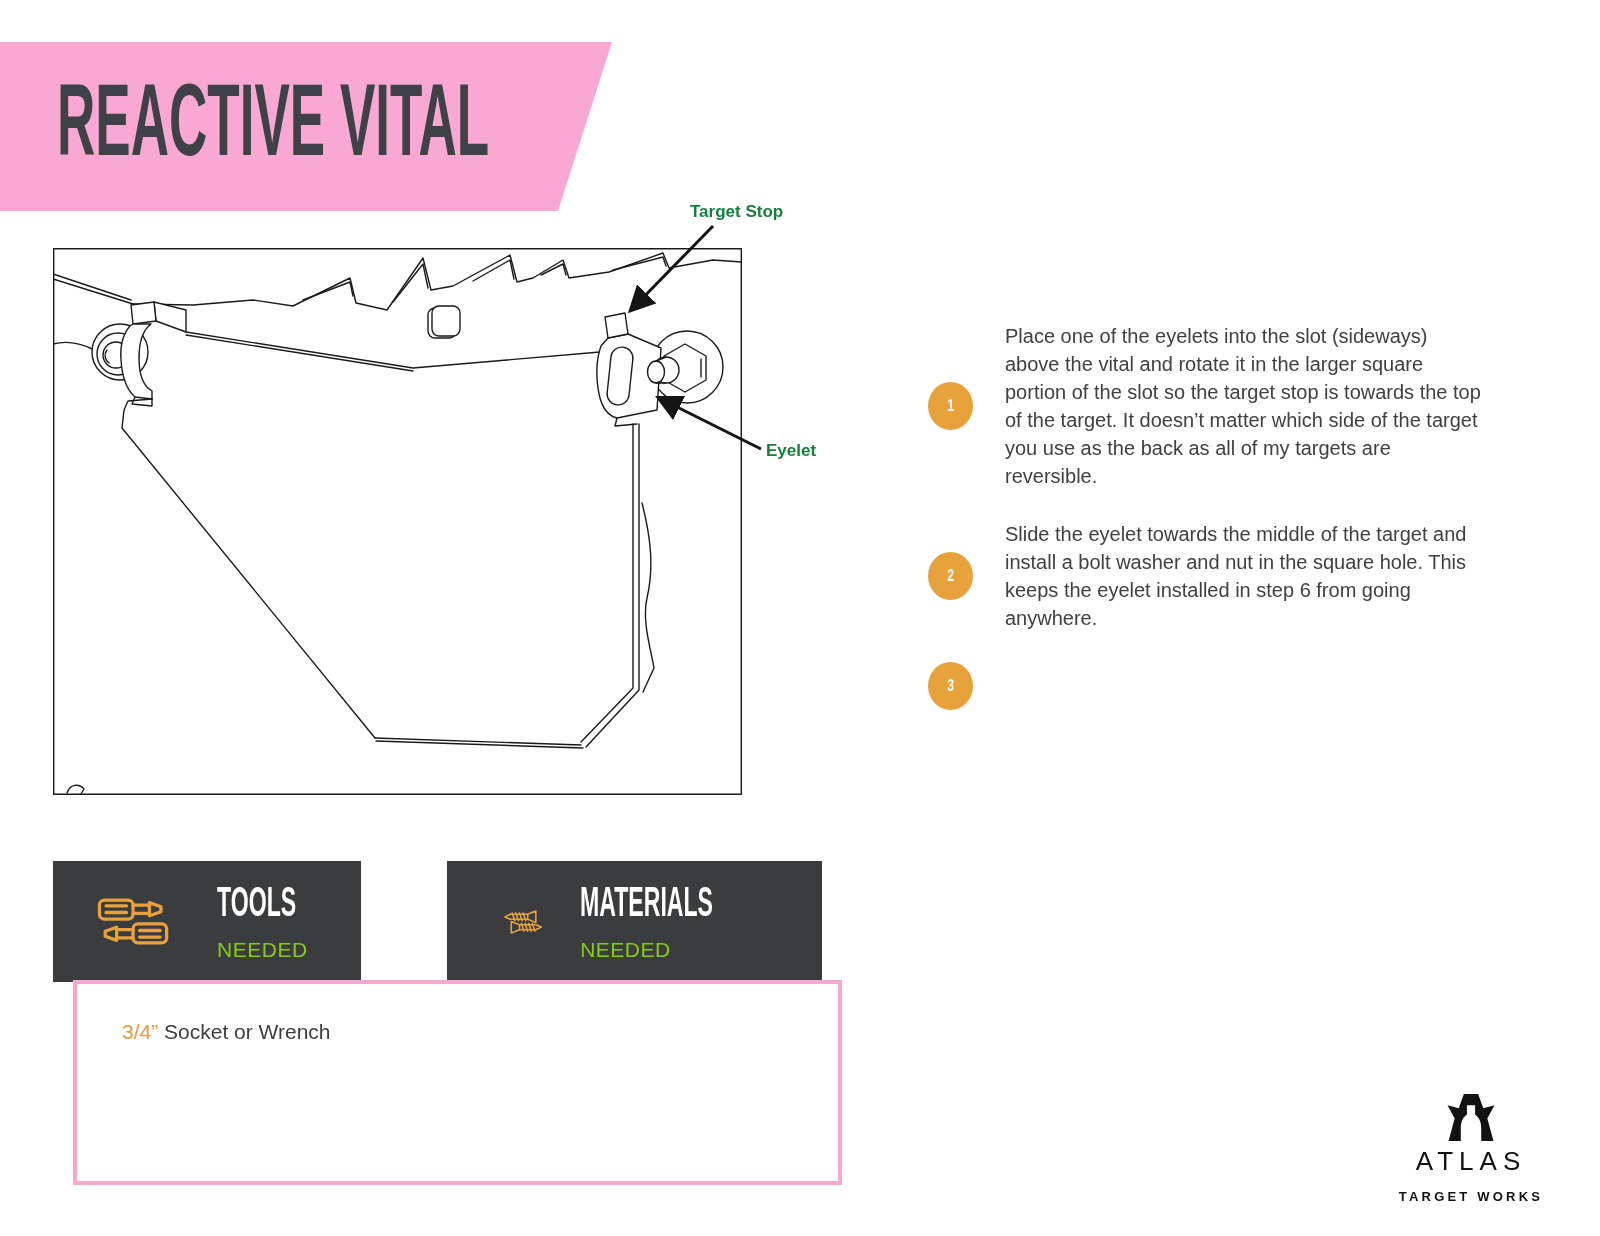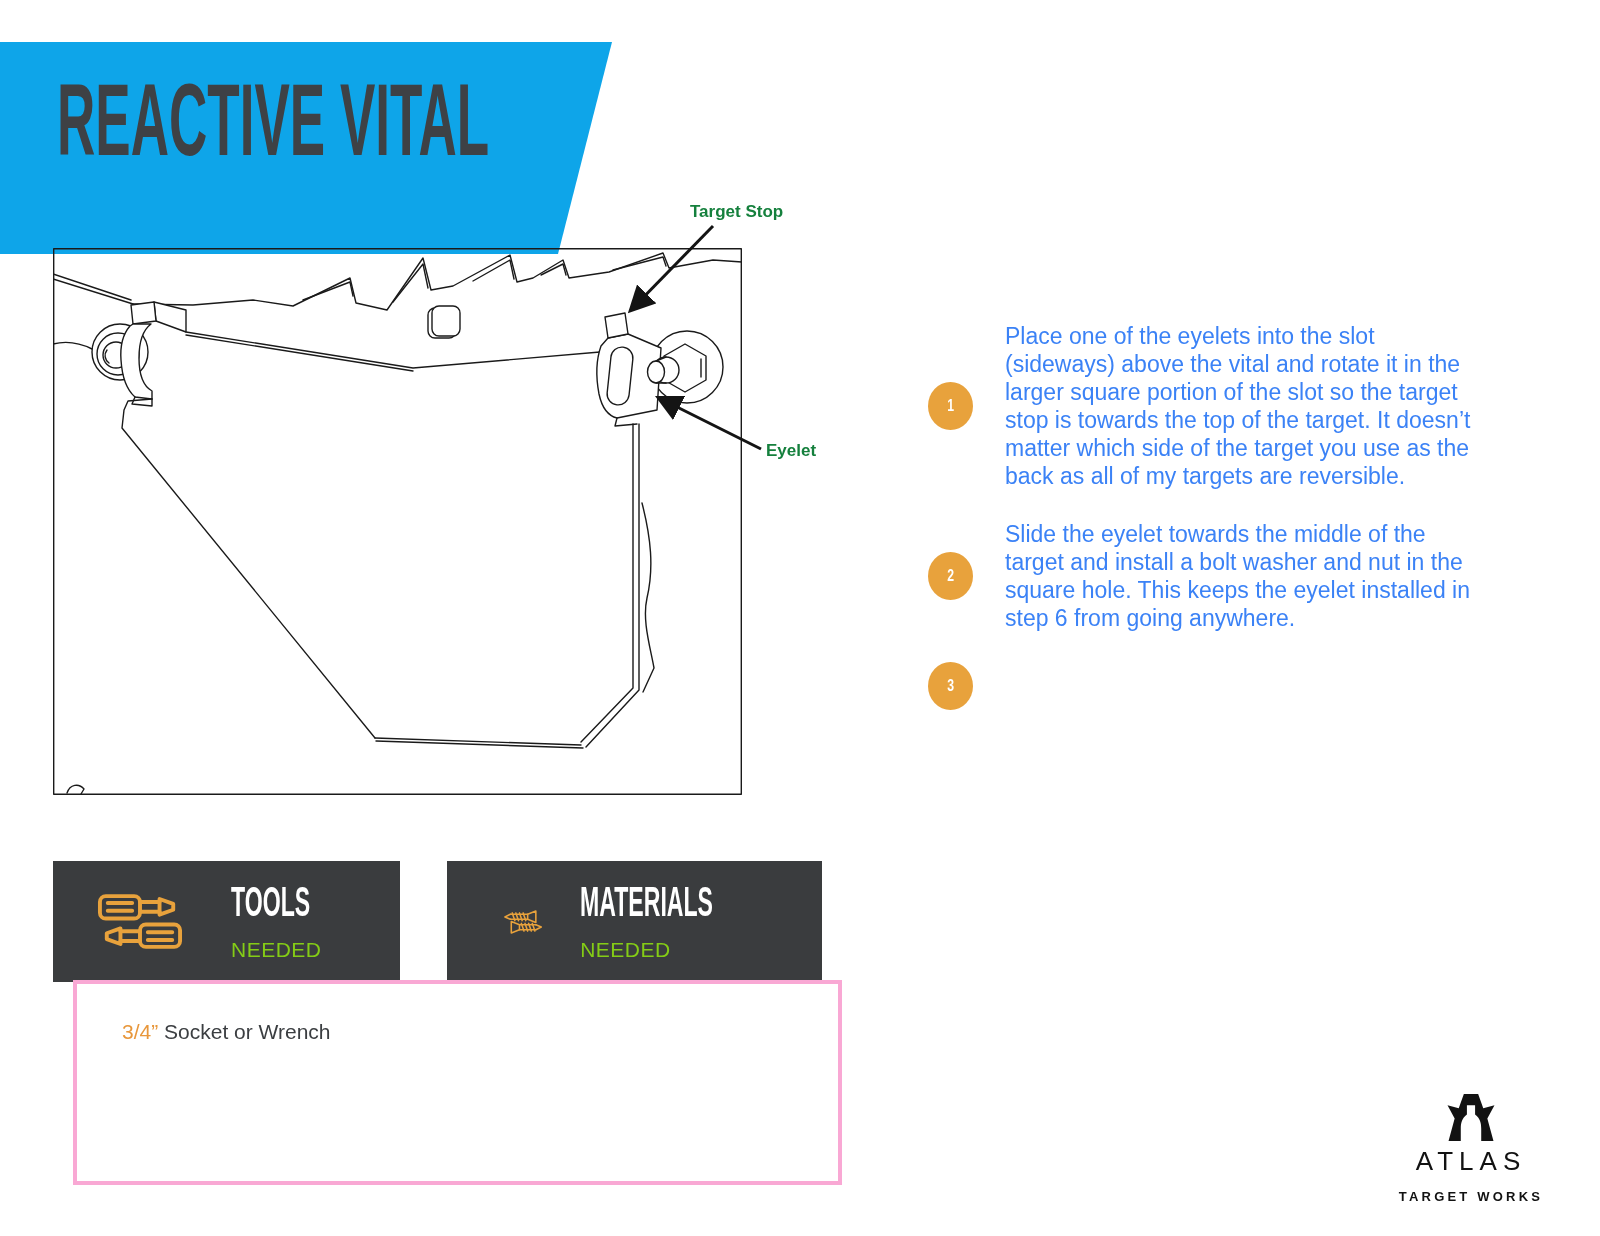--- a/index.html
+++ b/index.html
@@ -3,22 +3,22 @@
 <meta charset="utf-8">
 <style>
   html,body{margin:0;padding:0;}
   body{
     width:1600px;height:1236px;position:relative;background:#ffffff;
     font-family:"Liberation Sans", sans-serif;overflow:hidden;
     -webkit-font-smoothing:antialiased;
   }
   
   .banner{
-    position:absolute;left:0;top:42px;width:612px;height:212px;
-    background:#0ea5e9;
+    position:absolute;left:0;top:42px;width:612px;height:169px;
+    background:#f9a8d4;
     clip-path:polygon(0 0,100% 0,calc(100% - 54px) 100%,0 100%);
   }
   .banner-title{
     position:absolute;left:57px;top:22px;
     font-size:102px;line-height:1.1;font-weight:700;color:#3E4145;
     transform:scaleX(0.52);transform-origin:left center;
     white-space:nowrap;letter-spacing:0px;
   }
   
   .diagram-svg{position:absolute;left:53px;top:248px;}
@@ -34,28 +34,28 @@
   .step-badge{
     flex:0 0 45px;width:45px;height:48px;border-radius:50%;
     background:#E8A23C;margin-right:32px;
     display:flex;align-items:center;justify-content:center;
   }
   .step-num{
     color:#ffffff;font-weight:700;font-size:17px;
     transform:scaleX(0.72);
   }
   .step-text{
-    width:478px;font-size:23px;line-height:28px;color:#3b82f6;margin:0;
+    width:478px;font-size:20px;line-height:28px;color:#404040;margin:0;
   }
   
   .panel{
     position:absolute;top:861px;height:121px;background:#3A3C3E;
     display:flex;align-items:center;
   }
-  .panel-tools{left:53px;width:347px;padding-left:44px;box-sizing:border-box;}
+  .panel-tools{left:53px;width:308px;padding-left:44px;box-sizing:border-box;}
   .panel-materials{left:447px;width:375px;padding-left:57px;box-sizing:border-box;}
   .panel-label-tools{margin-left:48px;}
   .panel-label-materials{margin-left:37px;}
   .panel-title{
     font-size:42px;font-weight:700;color:#ffffff;line-height:1;
     transform:scaleX(0.55);transform-origin:left center;white-space:nowrap;
   }
   .panel-sub{
     font-size:21px;font-weight:400;color:#84cc16;letter-spacing:0.5px;margin-top:15px;
   }

